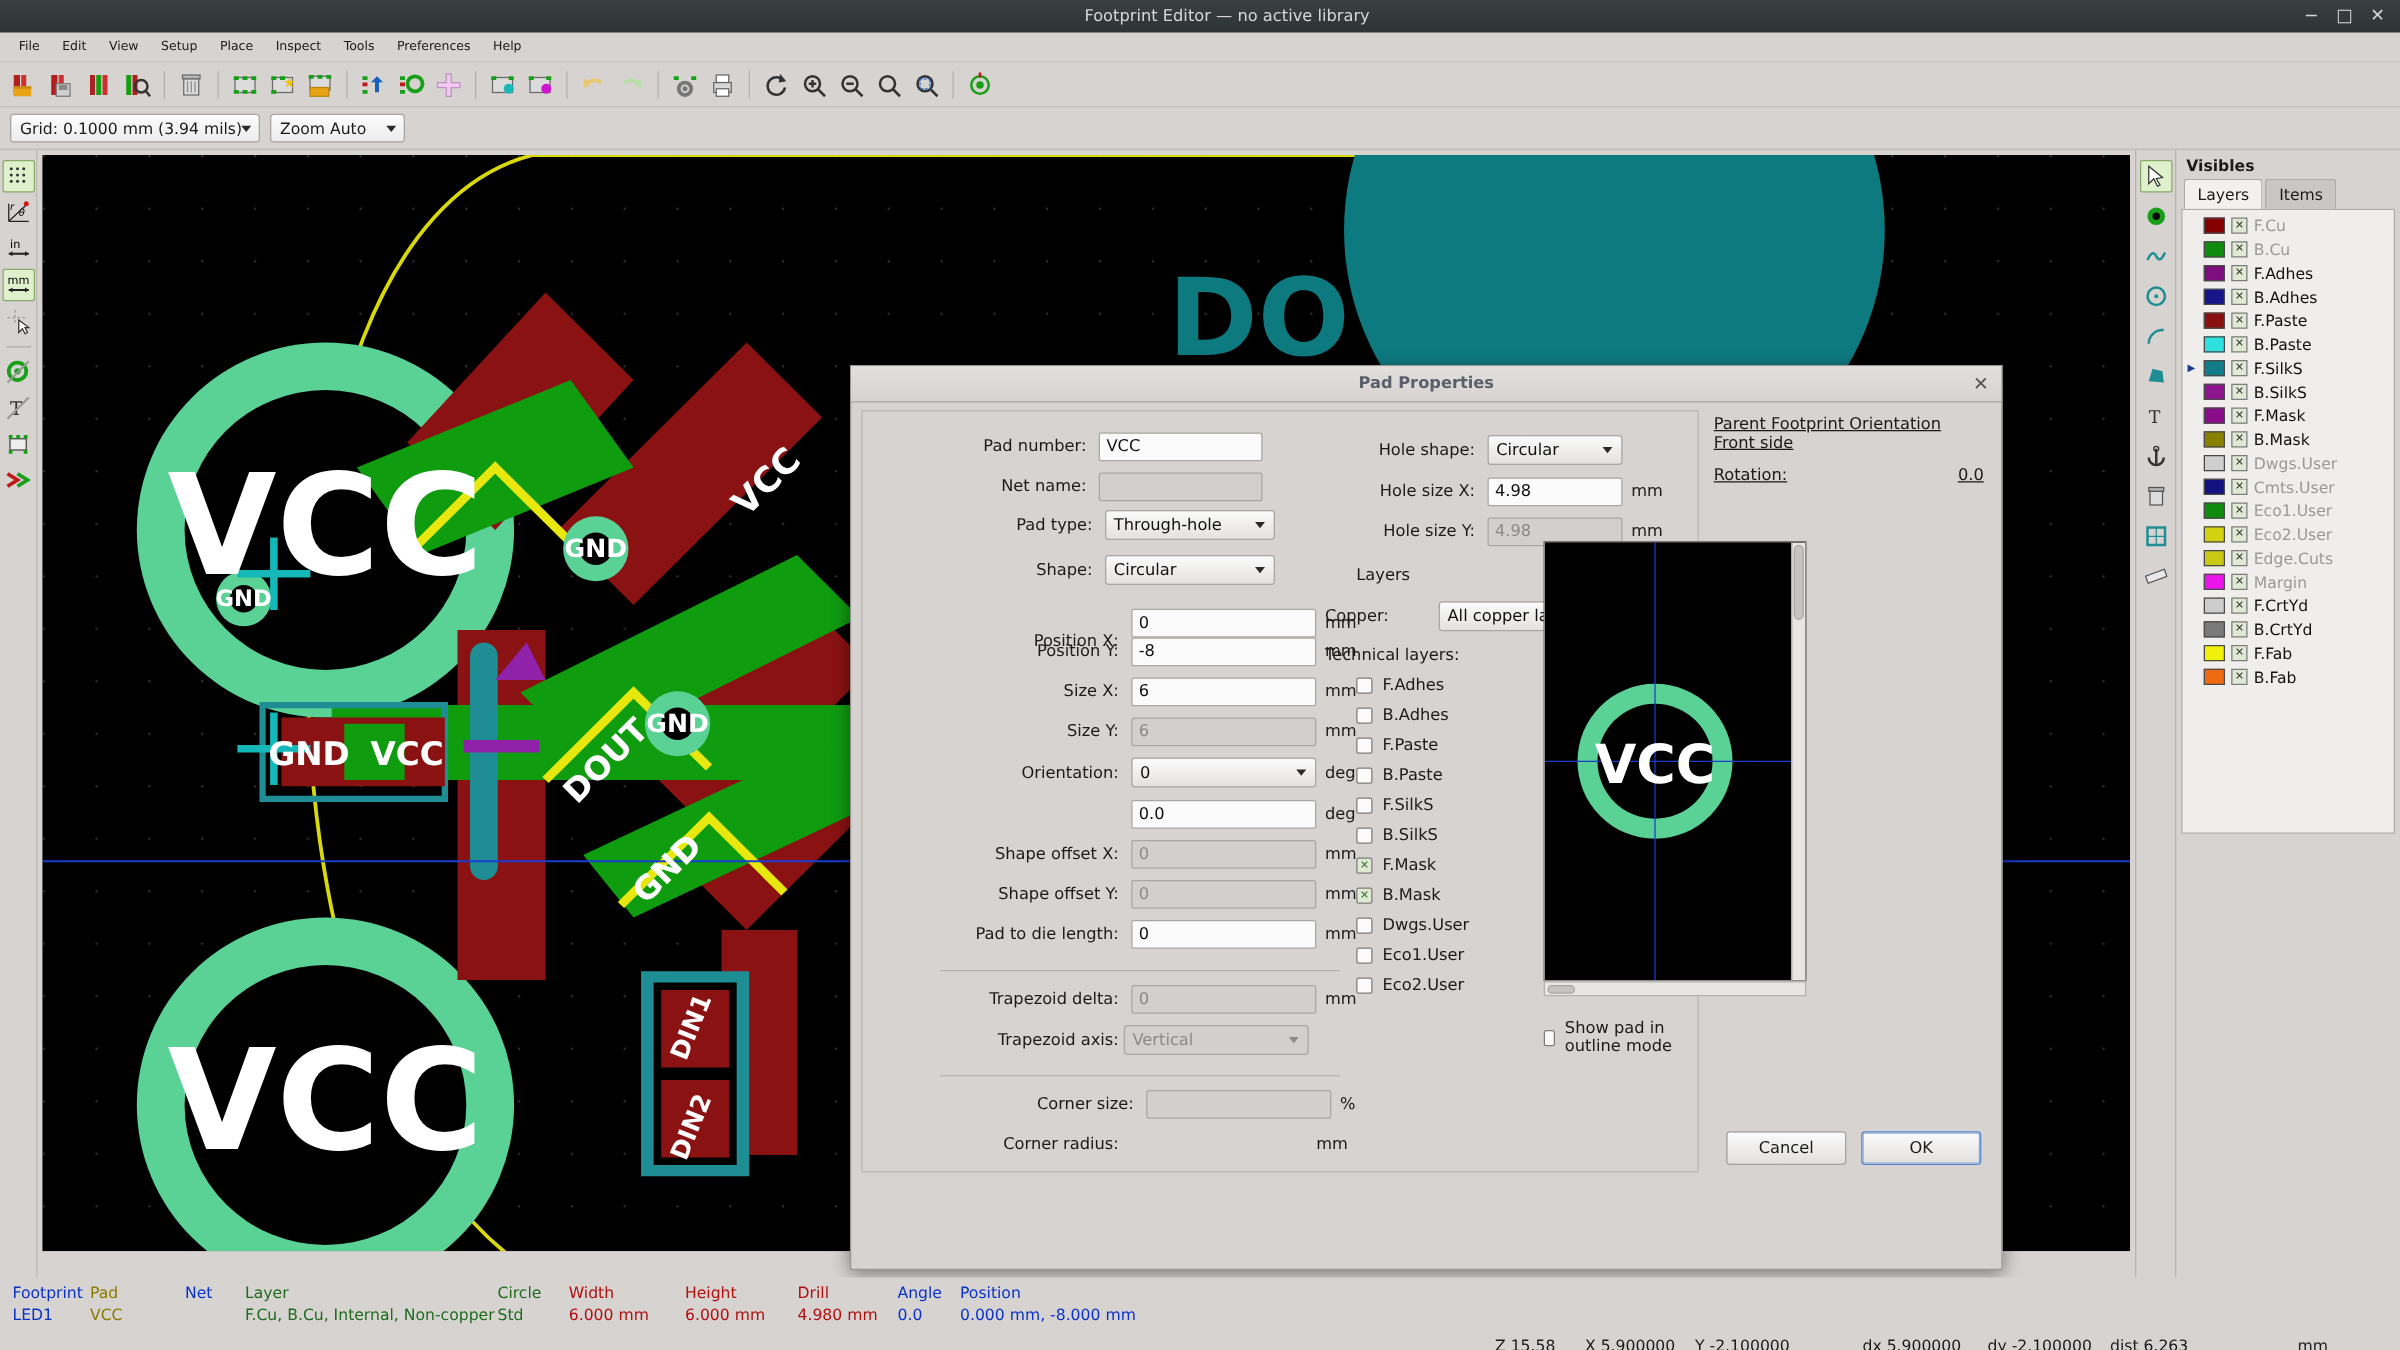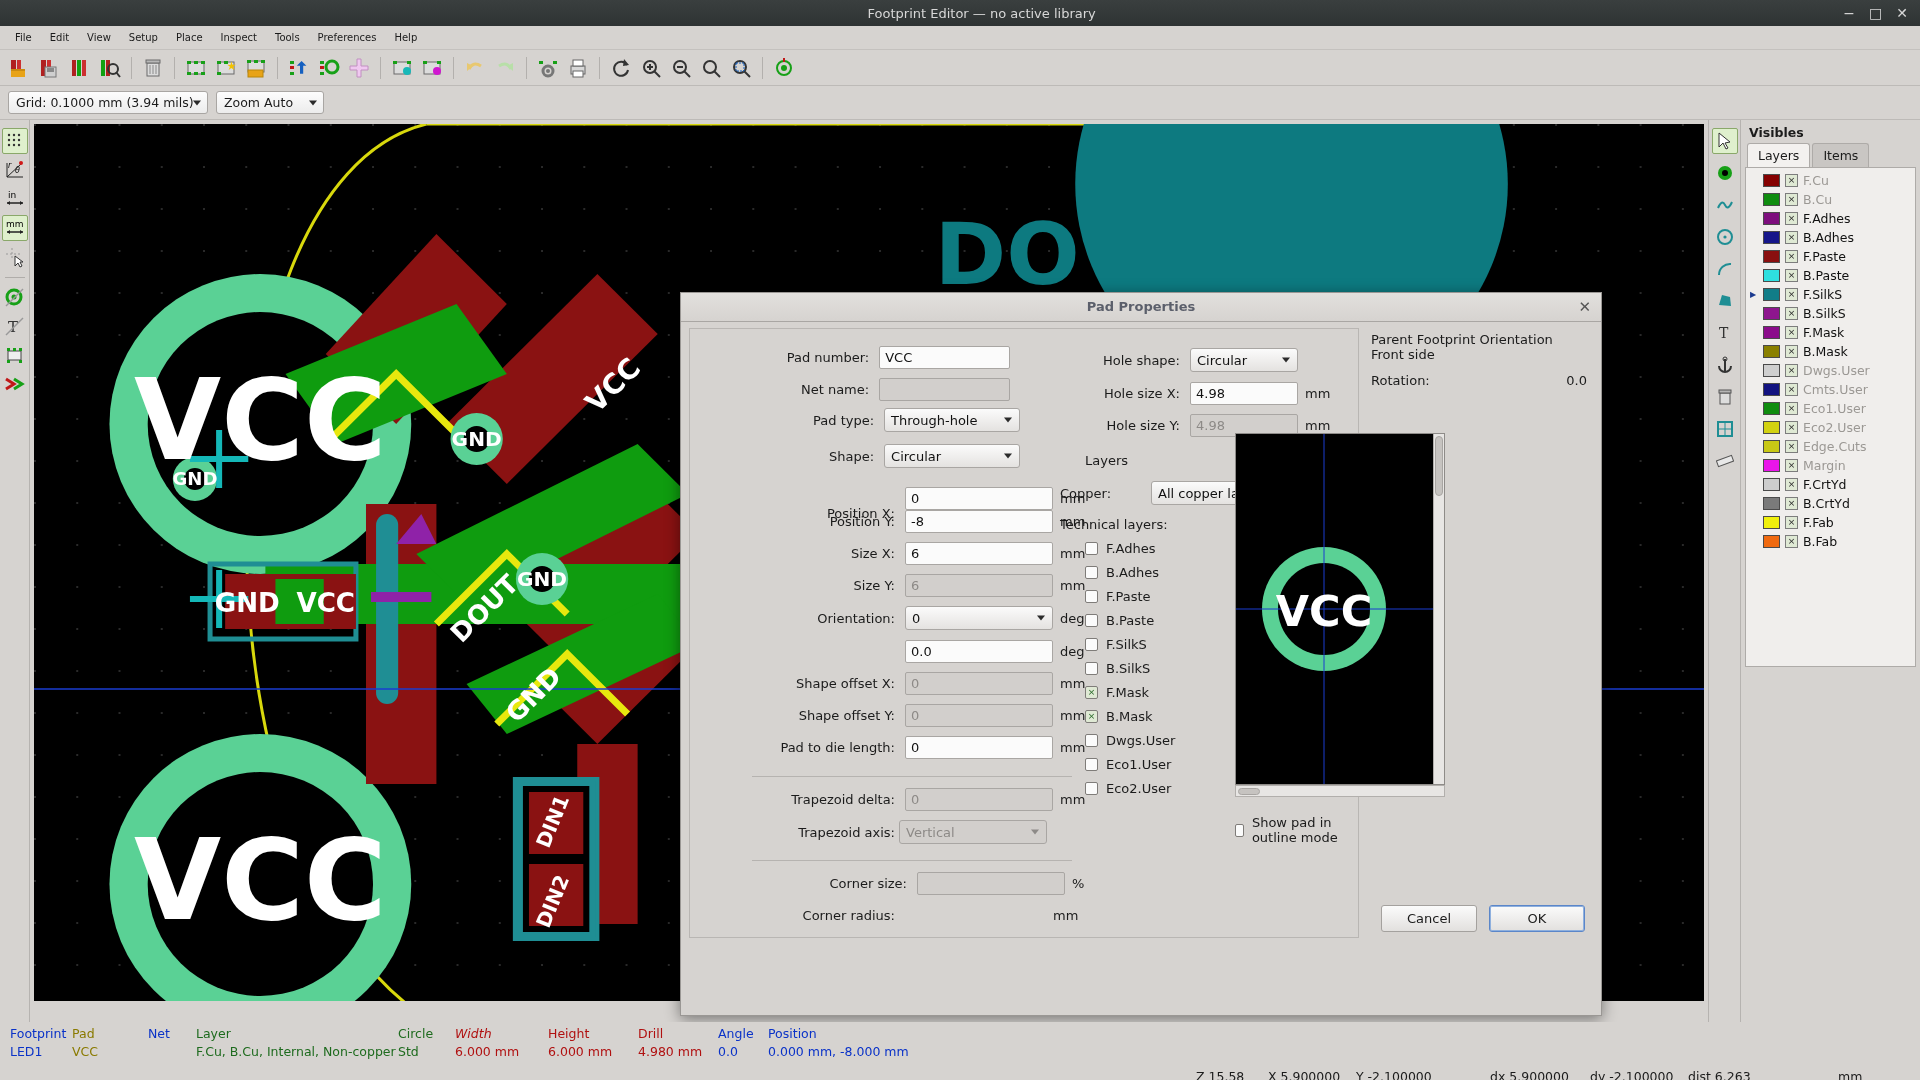--- a/index.html
+++ b/index.html
@@ -950,21 +950,21 @@
         <div id="prevhscroll">
           <div class="th"></div>
         </div>
 
         <div class="chk" style="left:545px; top:486px;">
           <span class="chkbox"></span>
           <span>Show pad in outline mode</span>
         </div>
       </div>
 
-      <div style="position:absolute; left:690px; top:10px; width:220px;">
+      <div style="position:absolute; left:690px; top:10px; width:220px;text-decoration:underline;">
         <div style="font-size:13px;">Parent Footprint Orientation</div>
         <div style="font-size:13px;">Front side</div>
         <div style="display:flex; justify-content:space-between; margin-top:11px; font-size:13px;align-items:center;">
           <span>Rotation:</span>
           <span style="padding-right:4px;">0.0</span>
         </div>
       </div>
 
       <div id="dlg-footer">
         <div class="dbtn">Cancel</div>
@@ -974,21 +974,21 @@
   </div>
 </div>
 
 <div id="statusbar">
   <div class="row hdrrow" id="sb-headers">
       <span class="sb-blue" style="position: absolute; left: 10px;">Footprint</span>
       <span class="sb-olive" style="position: absolute; left: 72px;">Pad</span>
       <span class="sb-blue" style="position: absolute; left: 148px;">Net</span>
       <span class="sb-green" style="position: absolute; left: 196px;">Layer</span>
       <span class="sb-green" style="position: absolute; left: 398px;">Circle</span>
-      <span class="sb-red" style="position: absolute; left: 455px; font-style: italic;">Width</span>
+      <span class="sb-red" style="position: absolute; left: 455px;">Width</span>
       <span class="sb-red" style="position: absolute; left: 548px;">Height</span>
       <span class="sb-red" style="position: absolute; left: 638px;">Drill</span>
       <span class="sb-blue" style="position: absolute; left: 718px;">Angle</span>
       <span class="sb-blue" style="position: absolute; left: 768px;">Position</span>
     </div>
   <div class="row valrow" id="sb-values">
       <span class="sb-blue" style="position: absolute; left: 10px;">LED1</span>
       <span class="sb-olive" style="position: absolute; left: 72px;">VCC</span>
       <span class="sb-blue" style="position: absolute; left: 148px;"></span>
       <span class="sb-green" style="position: absolute; left: 196px;">F.Cu, B.Cu, Internal, Non-copper</span>

